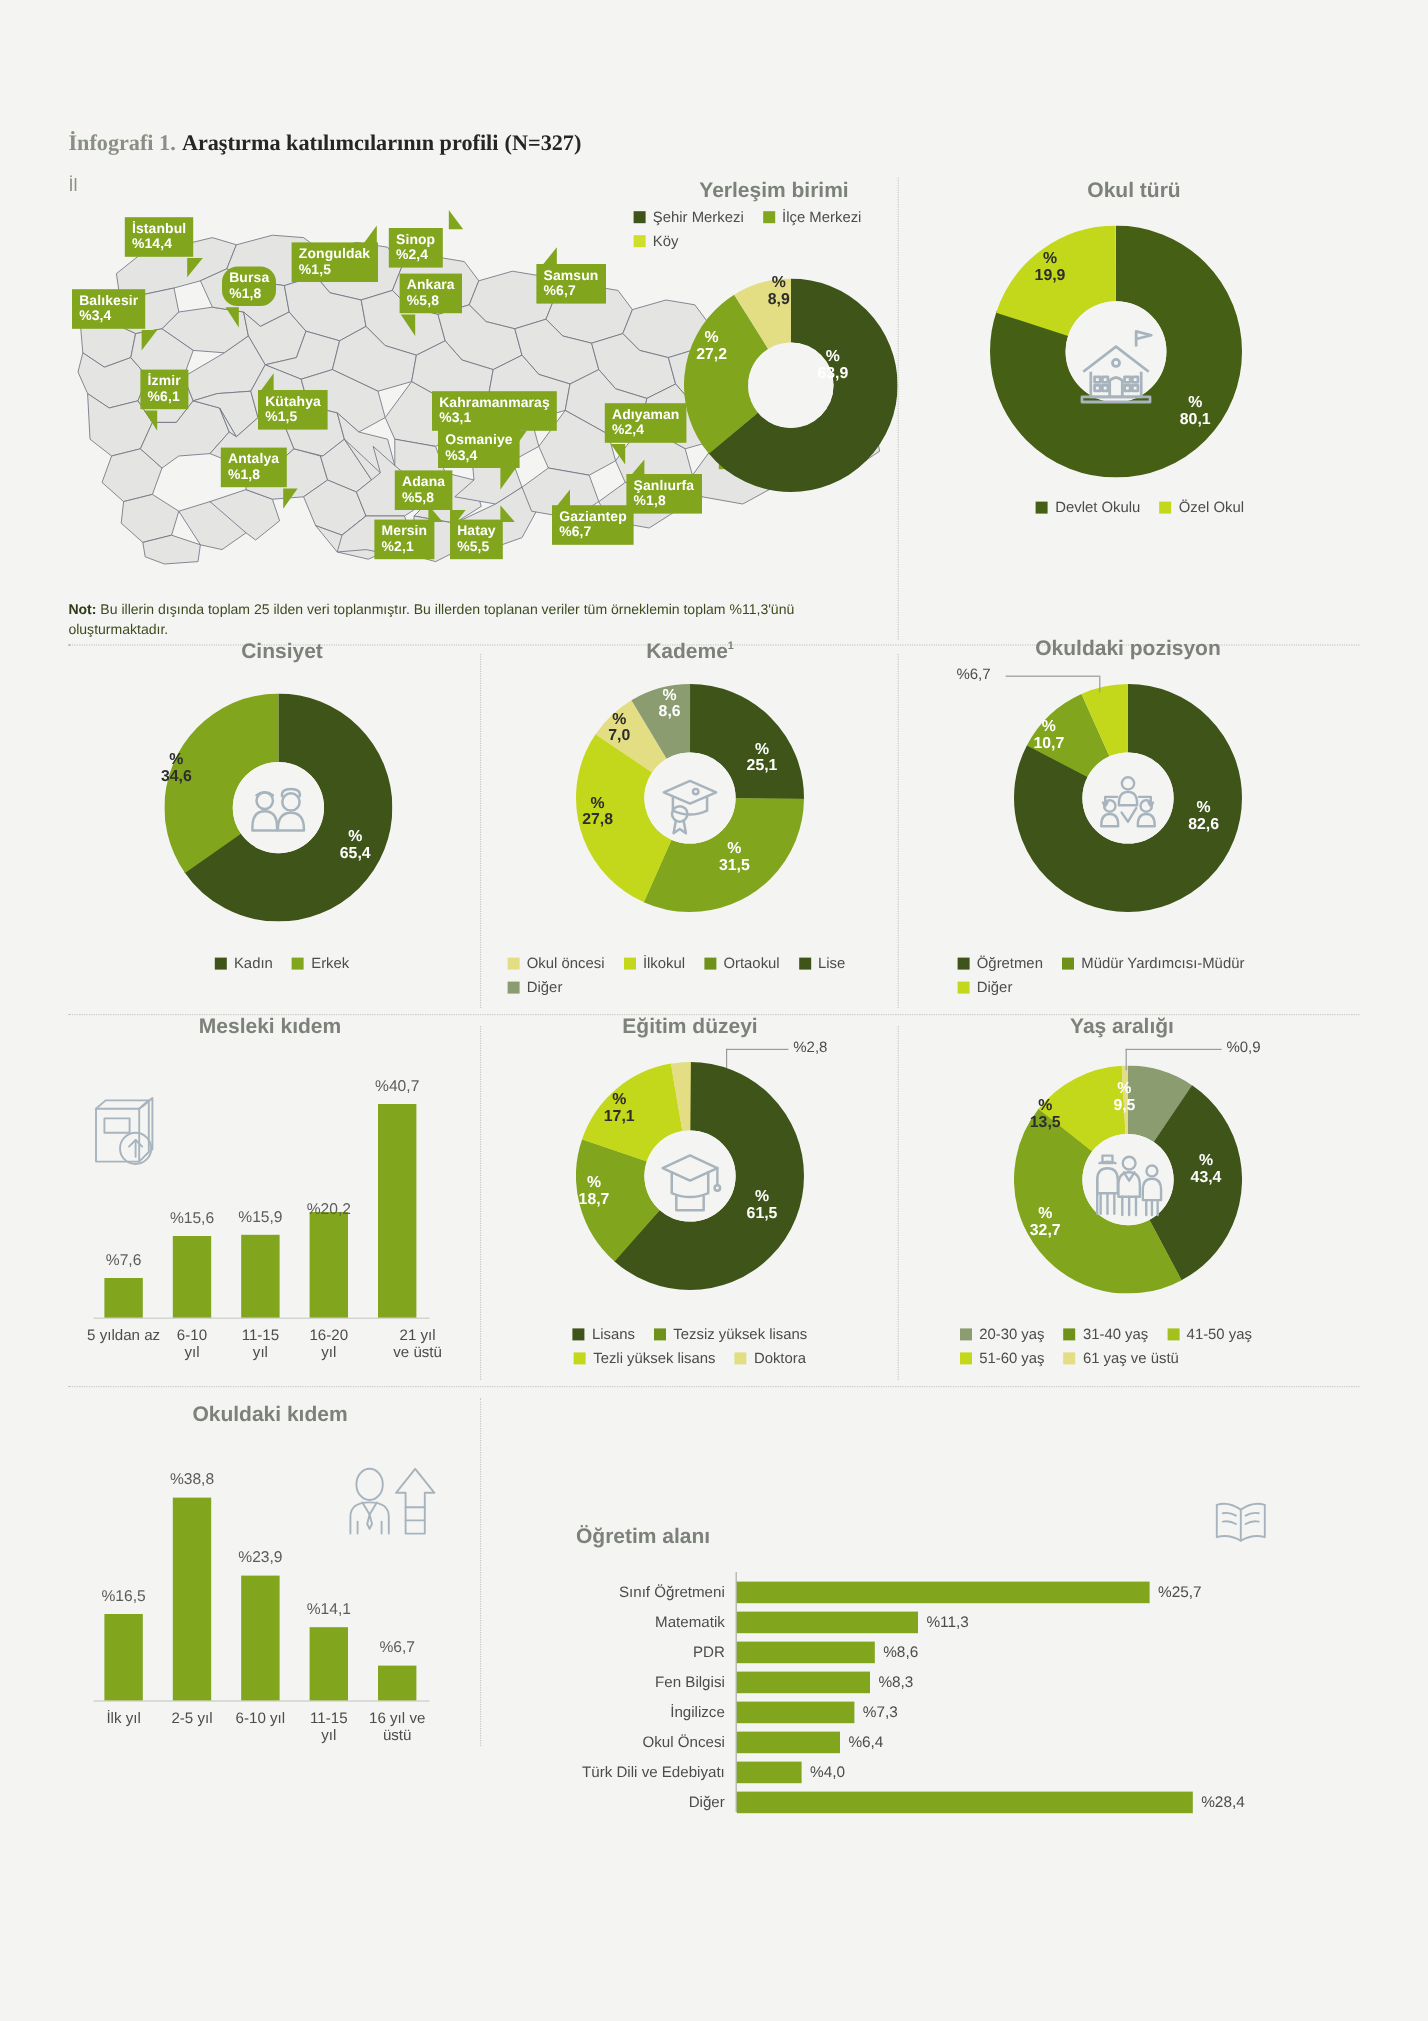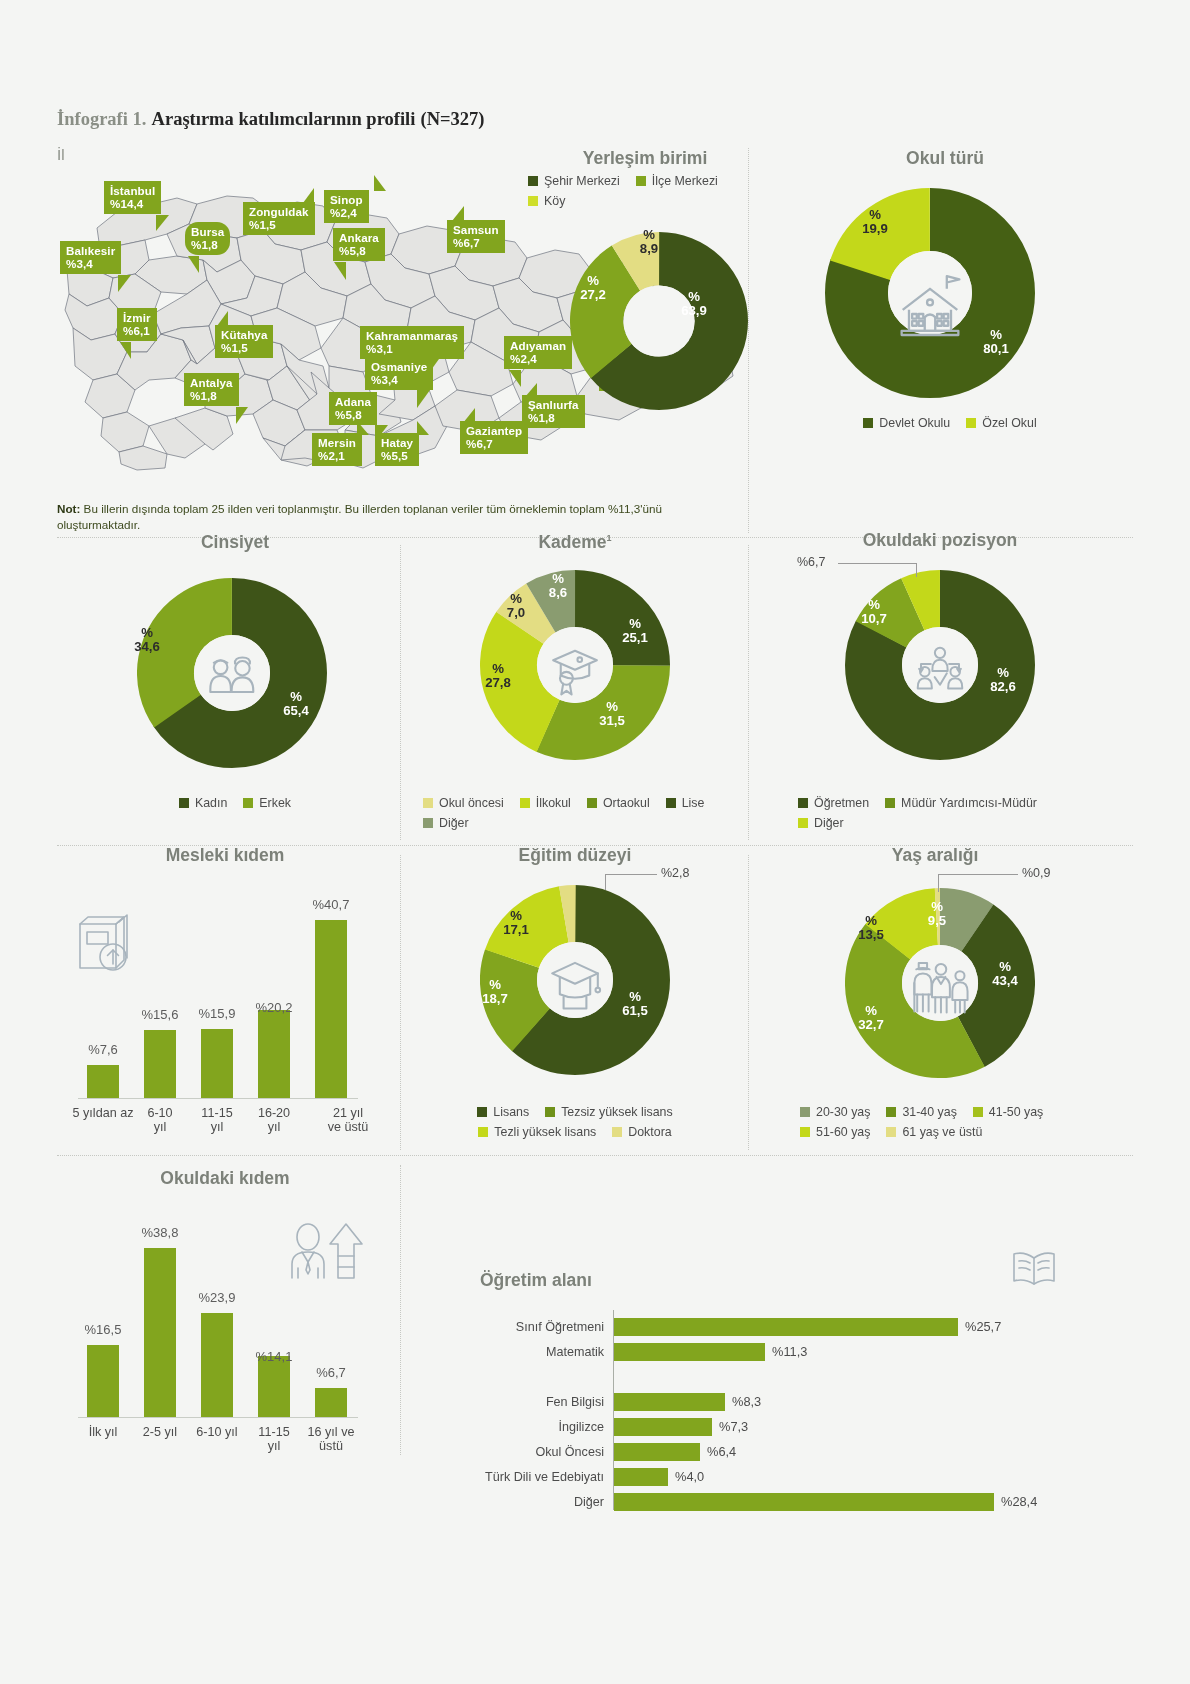--- a/index.html
+++ b/index.html
@@ -709,21 +709,21 @@
 
     <div class="vbar" style="left:9px;  top:120px; width:32px; height:72px;"></div>
     <div class="vbar" style="left:66px; top:23px;  width:32px; height:169px;"></div>
     <div class="vbar" style="left:123px;top:88px;  width:32px; height:104px;"></div>
     <div class="vbar" style="left:180px;top:131px; width:32px; height:61px;"></div>
     <div class="vbar" style="left:237px;top:163px; width:32px; height:29px;"></div>
 
     <div class="vbar-val" style="left:-9px;  top:97px;  width:68px;">%16,5</div>
     <div class="vbar-val" style="left:48px;  top:0px;   width:68px;">%38,8</div>
     <div class="vbar-val" style="left:105px; top:65px;  width:68px;">%23,9</div>
-    <div class="vbar-val" style="left:162px; top:108px; width:68px;margin-top:16px;">%14,1</div>
+    <div class="vbar-val" style="left:162px; top:108px; width:68px;">%14,1</div>
     <div class="vbar-val" style="left:219px; top:140px; width:68px;">%6,7</div>
 
     <div class="vbar-cat" style="left:-3px;  top:200px; width:56px;">İlk yıl</div>
     <div class="vbar-cat" style="left:52px;  top:200px; width:60px;">2-5 yıl</div>
     <div class="vbar-cat" style="left:105px; top:200px; width:68px;">6-10 yıl</div>
     <div class="vbar-cat" style="left:166px; top:200px; width:60px;">11-15<br>yıl</div>
     <div class="vbar-cat" style="left:220px; top:200px; width:66px;">16 yıl ve<br>üstü</div>
   </div>
 
   <div class="chart-title" style="left:480px; top:1270px; width:300px; text-align:left;">Öğretim alanı</div>
@@ -745,20 +745,25 @@
     <div class="hb-row" style="left:0; top:0px; width:610px;">
       <span class="hb-cat" style="right:486px;">Sınıf Öğretmeni</span>
       <div class="hb-bar" style="left:134px; width:344px;"></div>
       <span class="hb-val" style="left:485px;">%25,7</span>
     </div>
     <div class="hb-row" style="left:0; top:25px; width:610px;">
       <span class="hb-cat" style="right:486px;">Matematik</span>
       <div class="hb-bar" style="left:134px; width:151px;"></div>
       <span class="hb-val" style="left:292px;">%11,3</span>
     </div>
+    <div class="hb-row" style="left:0; top:50px; width:610px;">
+      <span class="hb-cat" style="right:486px;">PDR</span>
+      <div class="hb-bar" style="left:134px; width:115px;"></div>
+      <span class="hb-val" style="left:256px;">%8,6</span>
+    </div>
     <div class="hb-row" style="left:0; top:75px; width:610px;">
       <span class="hb-cat" style="right:486px;">Fen Bilgisi</span>
       <div class="hb-bar" style="left:134px; width:111px;"></div>
       <span class="hb-val" style="left:252px;">%8,3</span>
     </div>
     <div class="hb-row" style="left:0; top:100px; width:610px;">
       <span class="hb-cat" style="right:486px;">İngilizce</span>
       <div class="hb-bar" style="left:134px; width:98px;"></div>
       <span class="hb-val" style="left:239px;">%7,3</span>
     </div>

